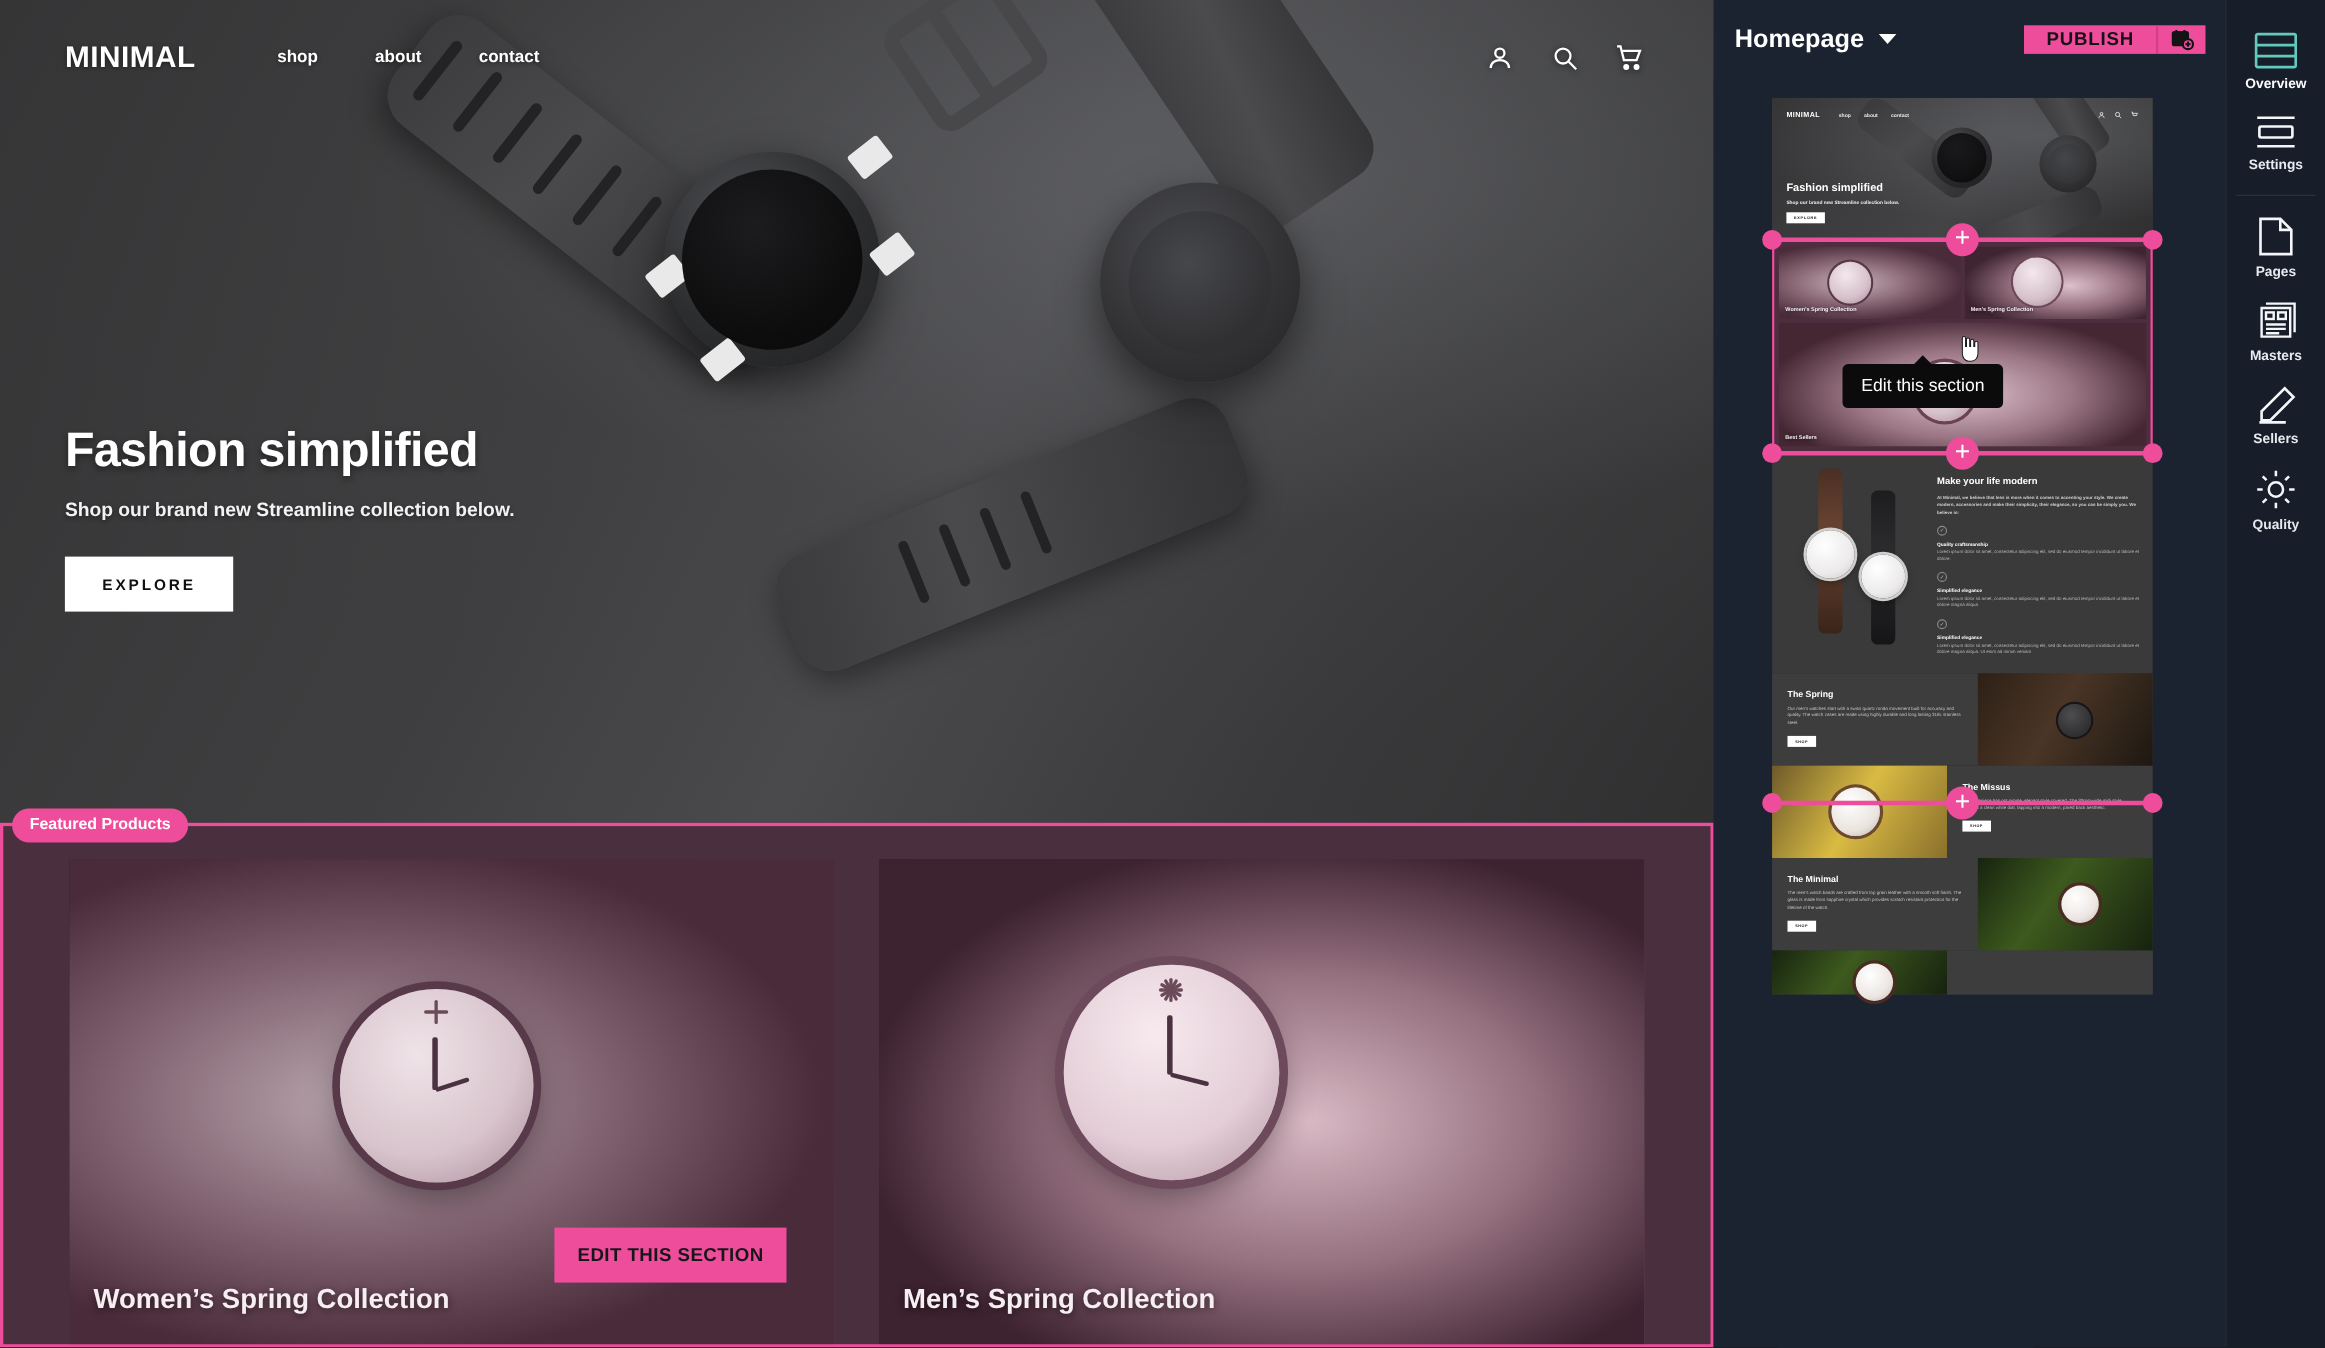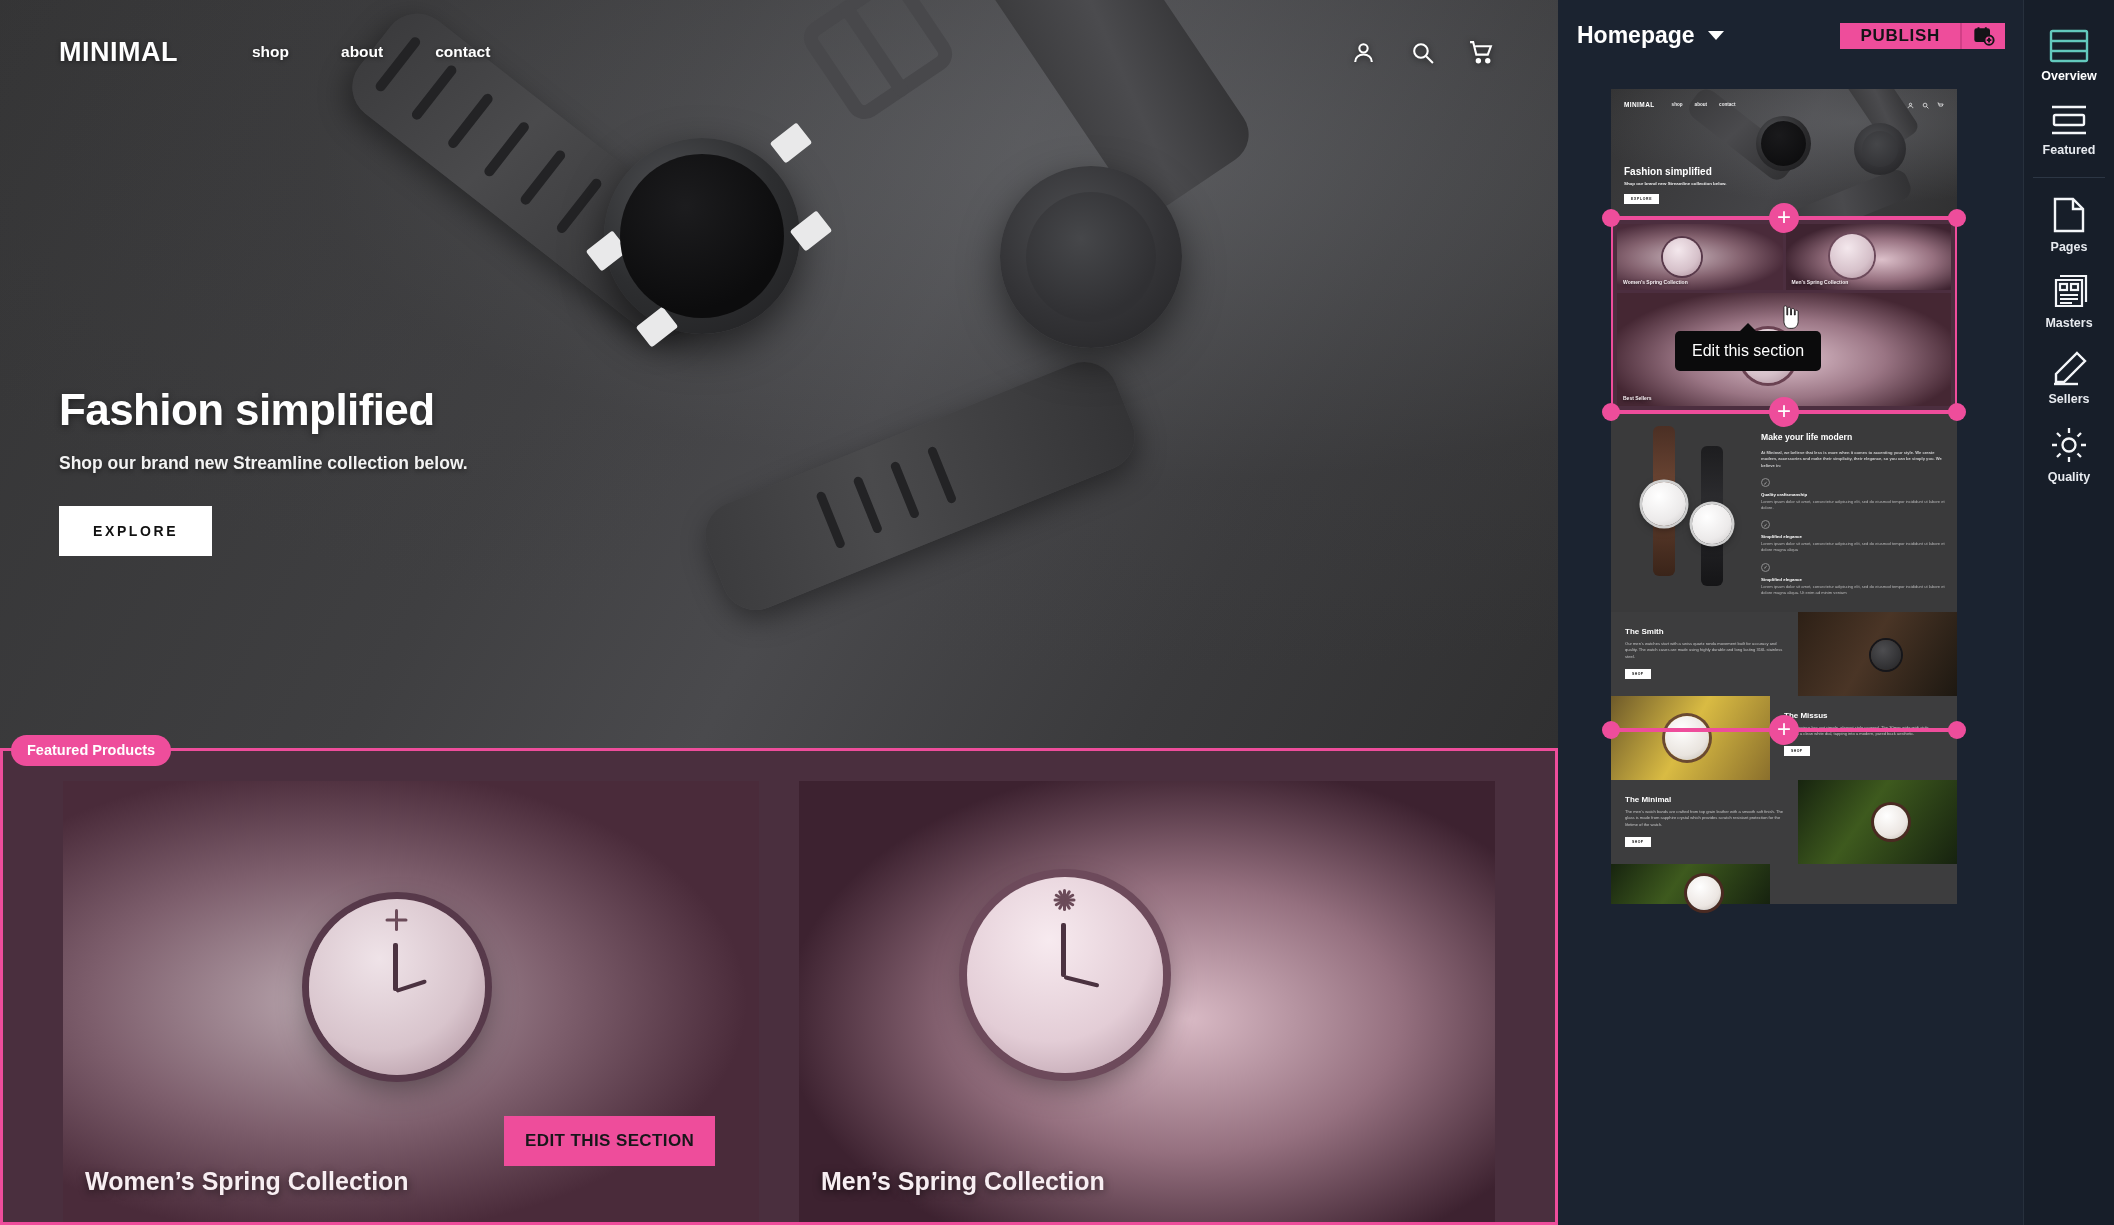--- a/index.html
+++ b/index.html
@@ -483,21 +483,21 @@
                 <div class="t-feat">
                   <div class="circ">✓</div>
                   <h5>Simplified elegance</h5>
                   <p>Lorem ipsum dolor sit amet, consectetur adipiscing elit, sed do eiusmod tempor incididunt ut labore et dolore magna aliqua. Ut enim ad minim veniam</p>
                 </div>
               </div>
             </div>
 
             <div class="t-prod">
               <div class="ptxt">
-                <h4>The Smith</h4>
+                <h4>The Spring</h4>
                 <p>Our men’s watches start with a swiss quartz ronda movement built for accuracy and quality. The watch cases are made using highly durable and long lasting 316L stainless steel.</p>
                 <div class="t-shop">SHOP</div>
               </div>
               <div class="pimg smith"></div>
             </div>
 
             <div class="t-prod rev">
               <div class="ptxt">
                 <h4>The Missus</h4>
                 <p>This timepiece has got simple, elegant style covered. The 30mm-wide midi style features a clean white dial, tapping into a modern, pared back aesthetic.</p>
@@ -550,21 +550,21 @@
         </div>
 
         <div class="rail-item">
           <span>
             <svg width="40" height="34" viewBox="0 0 40 34" fill="none" stroke="#f4f6f9" stroke-width="2.4">
               <path d="M3 4h34"></path>
                 <rect x="5" y="12" width="30" height="10" rx="1.5"></rect>
                 <path d="M3 30h34"></path>
             </svg>
           </span>
-          <span class="lbl">Featured</span>
+          <span class="lbl">Settings</span>
         </div>
 
         <div class="rail-sep"></div>
 
         <div class="rail-item">
           <span>
             <svg width="38" height="38" viewBox="0 0 38 38" fill="none" stroke="#f4f6f9" stroke-width="2.4">
               <path d="M5 3h18l10 10v22H5z"></path>
                 <path d="M23 3v10h10"></path>
             </svg>

